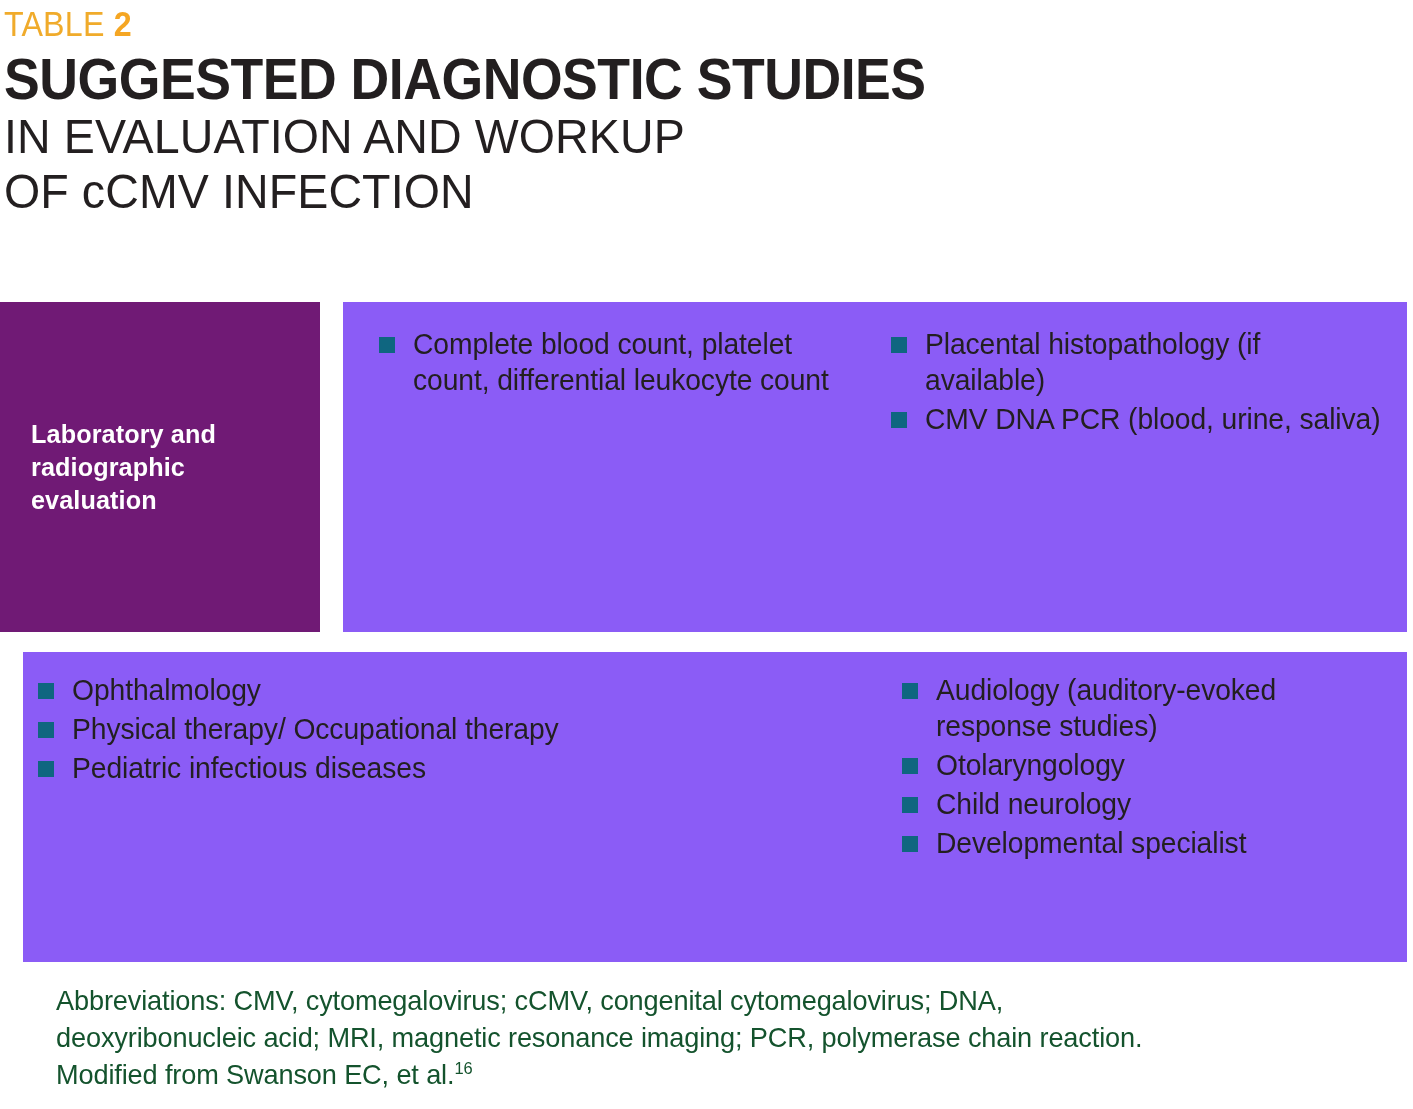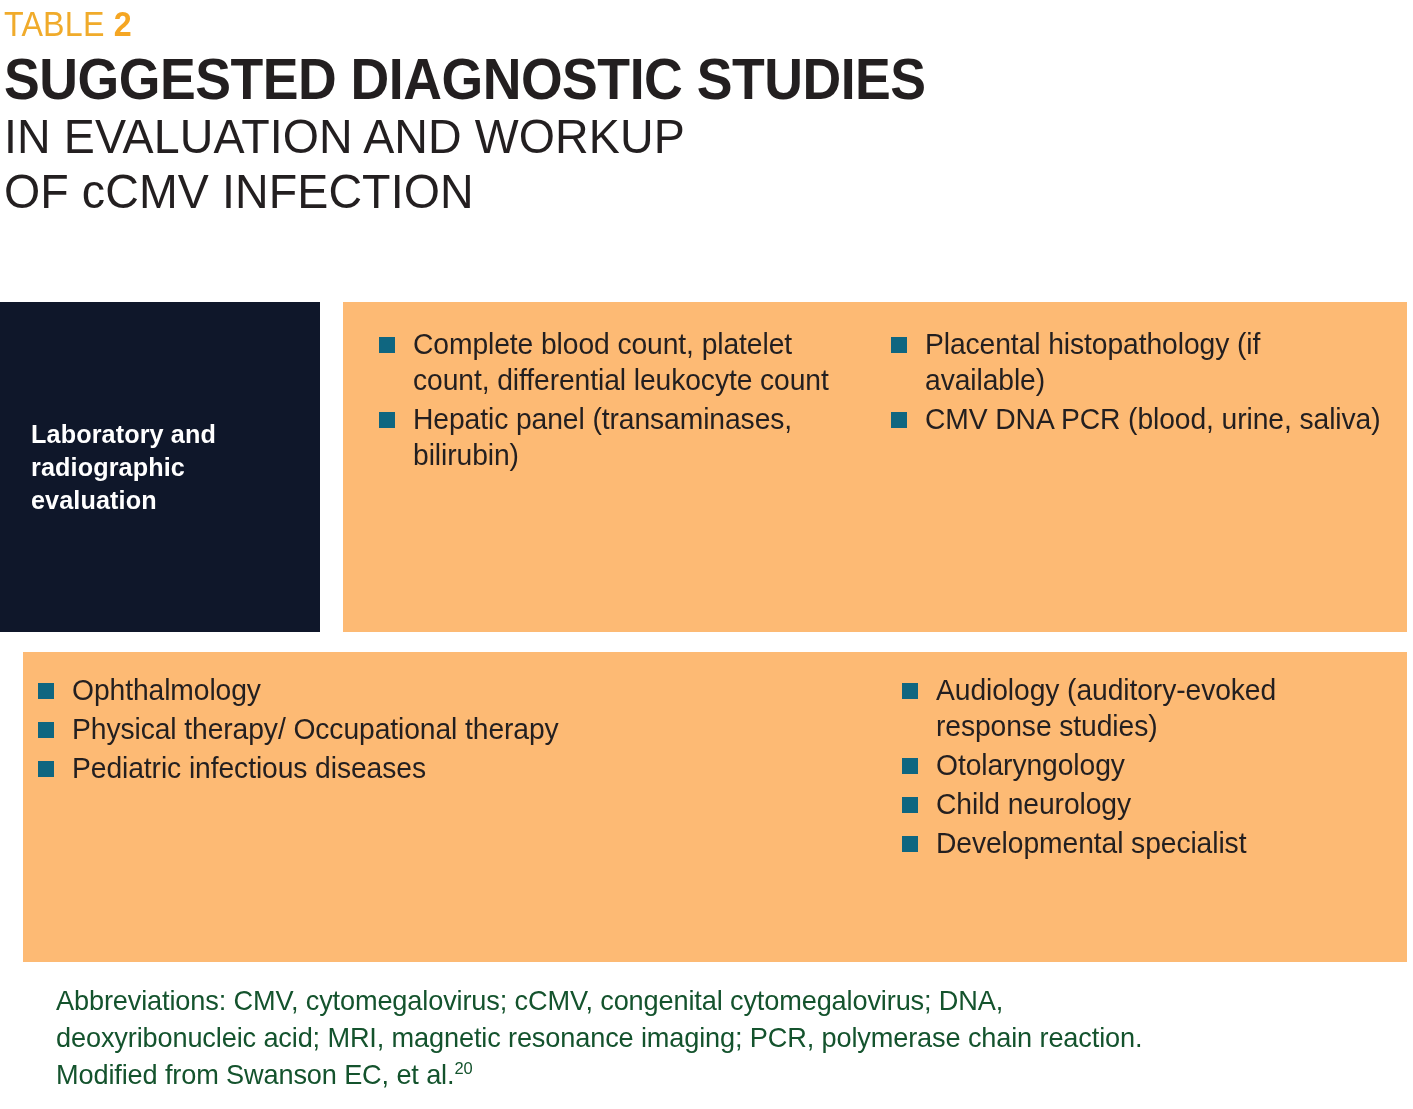--- a/index.html
+++ b/index.html
@@ -75,21 +75,21 @@
   .trow {
     display: flex;
     align-items: stretch;
   }
   .trow + .trow {
     margin-top: 20px;
   }
   .label-cell {
     width: 320px;
     flex: 0 0 320px;
-    background: #0f172a;
+    background: #701a75;
     color: #ffffff;
     display: flex;
     align-items: center;
     box-sizing: border-box;
     padding: 0 4px 0 31px;
   }
   .label-text {
     font-size: 26px;
     line-height: 33px;
     font-weight: 700;
@@ -97,21 +97,21 @@
     transform: scaleX(0.97);
     transform-origin: left center;
   }
   .gap-cell {
     width: 23px;
     flex: 0 0 23px;
     background: #ffffff;
   }
   .content-cell {
     flex: 1 1 auto;
-    background: #fdba74;
+    background: #8b5cf6;
     display: flex;
     box-sizing: border-box;
     padding: 22px 8px 22px 0;
   }
   .bullet-col {
     box-sizing: border-box;
   }
   .col-left {
     width: 533px;
     flex: 0 0 533px;
@@ -205,24 +205,20 @@
         <div class="label-text">Laboratory and radiographic evaluation</div>
       </div>
       <div class="gap-cell"></div>
       <div class="content-cell">
         <div class="bullet-col col-left">
           <ul class="bullets">
             <li>
                 <span class="sq"></span>
                 <span class="btxt">Complete blood count, platelet count, differential leukocyte count</span>
               </li>
-            <li>
-                <span class="sq"></span>
-                <span class="btxt">Hepatic panel (transaminases, bilirubin)</span>
-              </li>
           </ul>
         </div>
         <div class="bullet-col col-right">
           <ul class="bullets">
             <li>
                 <span class="sq"></span>
                 <span class="btxt">Placental histopathology (if available)</span>
               </li>
             <li>
                 <span class="sq"></span>
@@ -273,16 +269,16 @@
           </ul>
         </div>
       </div>
     </div>
 
   </div>
 
   <div class="footnote">
     <span class="fline">Abbreviations: CMV, cytomegalovirus; cCMV, congenital cytomegalovirus; DNA,</span>
     <span class="fline">deoxyribonucleic acid; MRI, magnetic resonance imaging; PCR, polymerase chain reaction.</span>
-    <span class="fline"><span>Modified from Swanson EC, et al.</span><sup>20</sup></span>
+    <span class="fline"><span>Modified from Swanson EC, et al.</span><sup>16</sup></span>
   </div>
 
 </div>
 
 </body></html>

